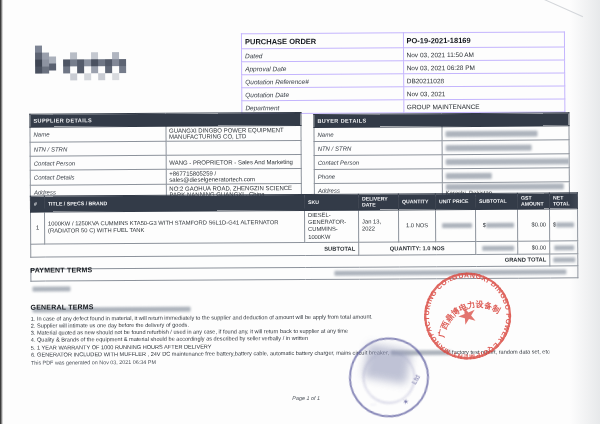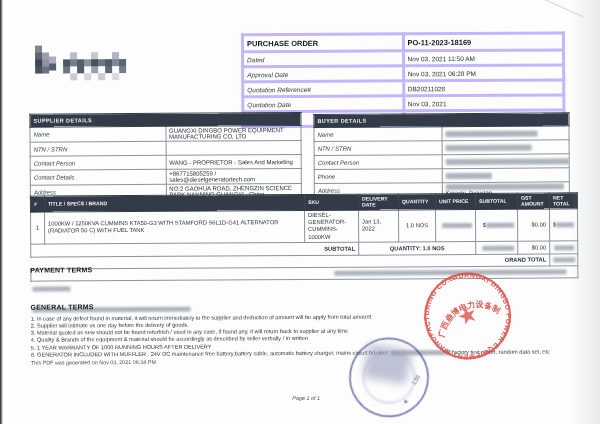--- a/index.html
+++ b/index.html
@@ -35,21 +35,21 @@
       37px 15px #b8bdc6, 58px 15px #c4c8d0, 79px 15px #b0b5c0,
       37px 36px #c9ccd3, 51px 36px #d4d7dc, 65px 36px #c9ccd3, 79px 36px #d8dade;
   }
 
   
   table{border-collapse:collapse;table-layout:fixed;}
   td,th{padding:1px 3px;vertical-align:middle;overflow:hidden;}
 
   
   .po-table{position:absolute;left:242px;top:33px;width:324px;font-size:6.5px;}
-  .po-table td{border:3px solid #c4b5fd;height:10px;}
+  .po-table td{border:1px solid #c4b5fd;height:10px;}
   .po-table .lbl{font-style:italic;color:#3c424a;width:47%;}
   .po-table .hdr td{font-weight:bold;font-size:7.5px;height:12px;color:#14181d;}
 
   
   .detail-table{position:absolute;font-size:6px;}
   .detail-table td{border:1px solid #8d939c;height:11px;}
   .detail-table .head{background:#333b48;color:#f2f3f5;font-weight:bold;
     font-size:5.5px;letter-spacing:.4px;border:1px solid #333b48;height:10px;}
   .detail-table .lbl{font-style:italic;color:#3c424a;}
   .supplier-table{left:30px;top:112px;width:272px;}
@@ -111,21 +111,21 @@
 <div class="sheet">
 
   <div class="logo">
     <div class="px"></div>
   </div>
 
   <table class="po-table">
     <tbody>
         <tr class="hdr">
       <td>PURCHASE ORDER</td>
-      <td>PO-11-2023-18169</td>
+      <td>PO-19-2021-18169</td>
     </tr>
     <tr>
       <td class="lbl">Dated</td>
       <td>Nov 03, 2021 11:50 AM</td>
     </tr>
     <tr>
       <td class="lbl">Approval Date</td>
       <td>Nov 03, 2021 06:28 PM</td>
     </tr>
     <tr>

